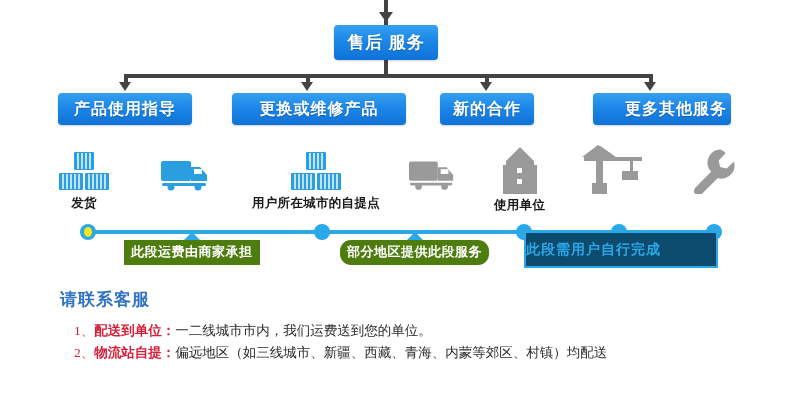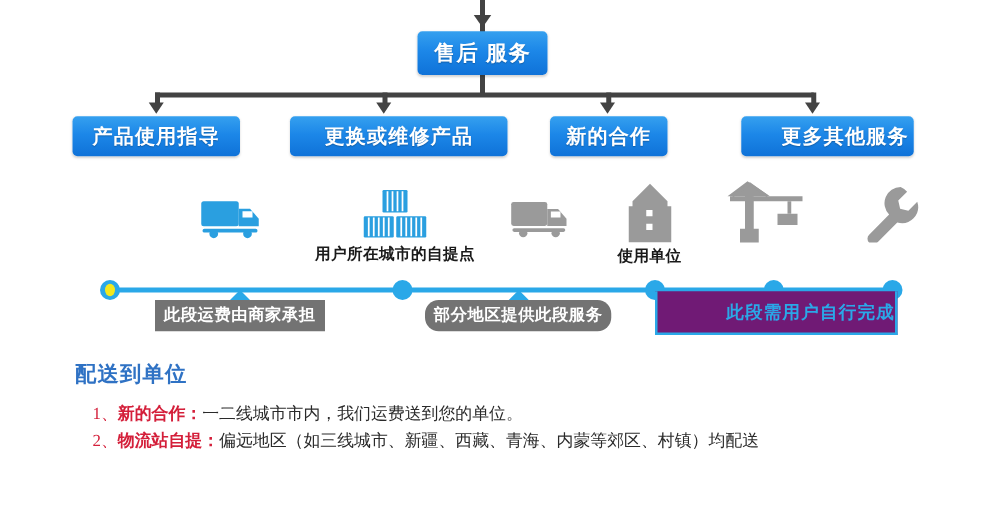--- a/index.html
+++ b/index.html
@@ -88,21 +88,21 @@
     width: 8px; height: 10px; border-radius: 50%; background: #f2e81d;
   }
   #dot1 { left: 314px; }
   #dot2 { left: 516px; }
   #dot3 { left: 611px; }
   #dot4 { left: 706px; }
 
   
   .tag {
     position: absolute;
-    background: #737373;
+    background: #4d7c0f;
     color: #ffffff;
     font-weight: bold;
     font-size: 13px;
     letter-spacing: .5px;
     padding: 3px 7px 4px;
     white-space: nowrap;
     font-family: "Liberation Serif", "DejaVu Serif", serif;
   }
   .tag .nub {
     position: absolute; top: -8px; left: 50%; margin-left: -8px;
@@ -110,25 +110,25 @@
     border-left: 8px solid transparent; border-right: 8px solid transparent;
     border-bottom: 8px solid #2aa8e8;
   }
   #tag0 { left: 124px; top: 240px; }
   #tag1 { left: 340px; top: 240px; border-radius: 11px; }
 
   
   #tag2 {
     position: absolute; left: 524px; top: 233px; width: 194px; height: 35px;
     border: 2px solid #2aa8e8; border-top: none;
-    display: flex; align-items: center; justify-content: flex-end;
+    display: flex; align-items: center; justify-content: flex-start;
     color: #2aa8e8; font-weight: bold; font-size: 14px; letter-spacing: 1px;
     font-family: "Liberation Serif", "DejaVu Serif", serif;
     white-space: nowrap;
-    background: #701a75;
+    background: #0c4a6e;
   }
 
   
   #notes { position: absolute; left: 60px; top: 288px; width: 700px; }
   #notes-title {
     color: #2f72c4; font-size: 17px; font-weight: bold;
     letter-spacing: 1px; margin-bottom: 9px;
     font-family: "Liberation Serif", "DejaVu Serif", serif;
   }
   .note-row {
@@ -163,20 +163,37 @@
   <div id="drop3" class="drop"></div>
   <div id="ah3" class="arrowhead"></div>
 
   <div id="box-root" class="box">售后 服务</div>
 
   <div id="box-c0" class="box box-child">产品使用指导</div>
   <div id="box-c1" class="box box-child">更换或维修产品</div>
   <div id="box-c2" class="box box-child">新的合作</div>
   <div id="box-c3" class="box box-child">更多其他服务</div>
 
+  <div id="ic0" class="iconwrap">
+    <span>
+      <svg width="52" height="42" viewBox="0 0 52 42">
+        <g fill="#2a9fe0">
+          <rect x="16" y="2" width="20" height="18" rx="1"></rect>
+          <rect x="1" y="23" width="24" height="17" rx="1"></rect>
+          <rect x="27" y="23" width="24" height="17" rx="1"></rect>
+        </g>
+        <g stroke="#ffffff" stroke-width="1.4">
+          <path d="M20 3v16M24 3v16M28 3v16M32 3v16"></path>
+          <path d="M5 24v15M9 24v15M13 24v15M17 24v15M21 24v15"></path>
+          <path d="M31 24v15M35 24v15M39 24v15M43 24v15M47 24v15"></path>
+        </g>
+      </svg>
+    </span>
+    <span class="ilabel">发货</span>
+  </div>
 
   <div id="ic1" class="iconwrap">
     <span>
       <svg width="52" height="36" viewBox="0 0 52 36">
         <g fill="#2a9fe0">
           <rect x="1" y="5" width="30" height="20" rx="2"></rect>
           <path d="M31 11h9l7 8v6H31z"></path>
           <rect x="2" y="27" width="44" height="3" rx="1.5"></rect>
           <circle cx="11" cy="31" r="3.5"></circle>
           <circle cx="38" cy="31" r="3.5"></circle>
@@ -271,25 +288,25 @@
   </div>
   <div id="tag1" class="tag">
     <span class="nub"></span>
     <span>部分地区提供此段服务</span>
   </div>
   <div id="tag2">
     <span>此段需用户自行完成</span>
   </div>
 
   <div id="notes">
-    <div id="notes-title">配送到单位</div>
+    <div id="notes-title">请联系客服</div>
 
     <div class="note-row">
       <span class="note-num">1、</span>
-      <span class="note-key">新的合作：</span>
+      <span class="note-key">配送到单位：</span>
       <span class="note-body">一二线城市市内，我们运费送到您的单位。</span>
     </div>
 
     <div class="note-row">
       <span class="note-num">2、</span>
       <span class="note-key">物流站自提：</span>
       <span class="note-body">偏远地区（如三线城市、新疆、西藏、青海、内蒙等郊区、村镇）均配送</span>
     </div>
   </div>
 

